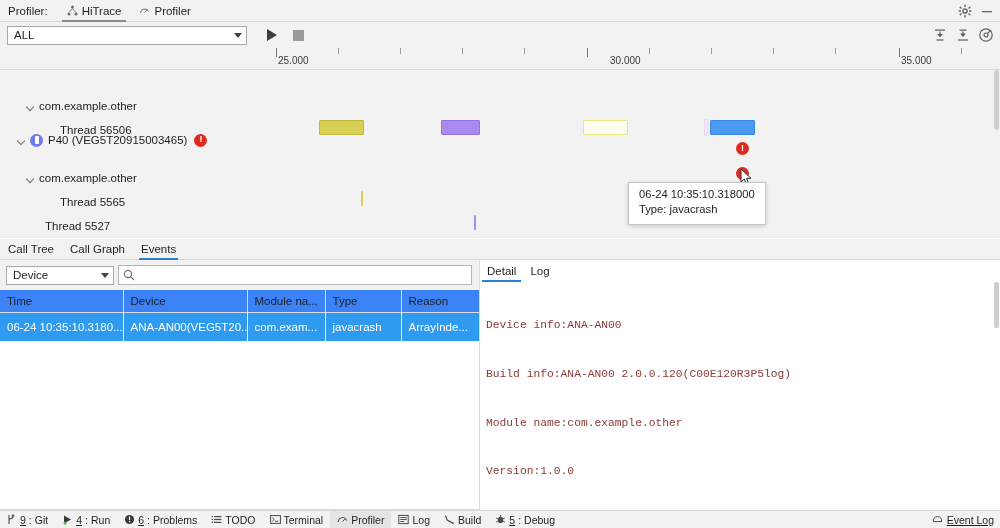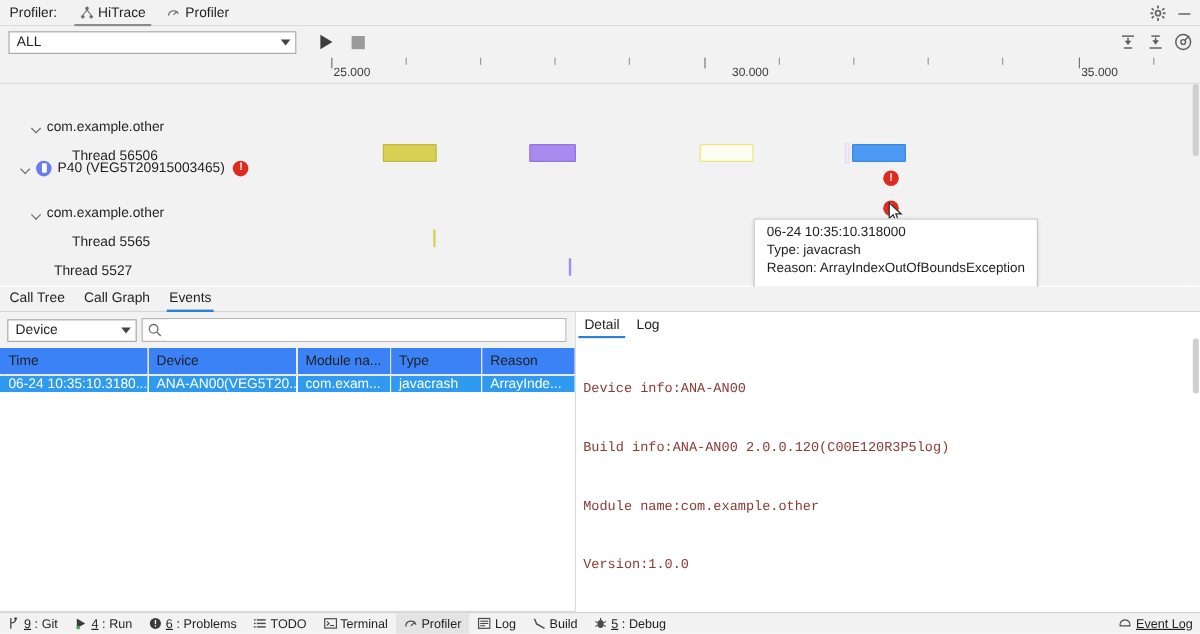--- a/index.html
+++ b/index.html
@@ -133,21 +133,21 @@
   .searchico { width:20px; display:flex; align-items:center; justify-content:center; }
   .searchinput { flex:1; border:0; outline:0; font-size:11.5px; font-family:"Liberation Sans",sans-serif; height:18px; }
 
   table.evt { position:absolute; left:0; top:30px; width:479px; border-collapse:collapse; table-layout:fixed; }
   table.evt th {
     height:22px; background:#3b82f6; border-right:1px solid #dcdcdc; border-bottom:1px solid #dcdcdc;
     font-weight:normal; font-size:11.5px; text-align:left; padding-left:7px; color:#1f1f1f;
     overflow:hidden; white-space:nowrap;
   }
   table.evt td {
-    height:14px; font-size:11.5px; padding-left:7px; border-right:1px solid rgba(255,255,255,0.55);
+    height:29px; font-size:11.5px; padding-left:7px; border-right:1px solid rgba(255,255,255,0.55);
     overflow:hidden; white-space:nowrap;
   }
   table.evt tr.sel td { background:#2e9bf0; color:#fff; }
 
   .lp-bottomline { position:absolute; left:0; bottom:0; width:479px; height:1px; background:#dcdcdc; }
 
   
   .rightpanel { position:absolute; left:479px; top:260px; width:521px; height:250px; background:#fff; border-left:1px solid #dcdcdc; }
   .rtabs { position:absolute; left:0; top:0; width:521px; height:22px; background:#fff; display:flex; align-items:center; }
   .rtab { height:22px; padding:0 7px; display:flex; align-items:center; font-size:11.5px; position:relative; }
@@ -346,21 +346,20 @@
     </div>
   </div>
 
   <div class="vscroll">
     <div class="thumb"></div>
   </div>
 
   <div class="tooltip" style="left:628px; top:182px;">
     <div>06-24 10:35:10.318000</div>
     <div>Type: javacrash</div>
-    <div>Reason: ArrayIndexOutOfBoundsException</div>
   </div>
 
   <div class="lowtabs">
     <div class="ltab">
       <span>Call Tree</span>
     </div>
     <div class="ltab">
       <span>Call Graph</span>
     </div>
     <div class="ltab active">

